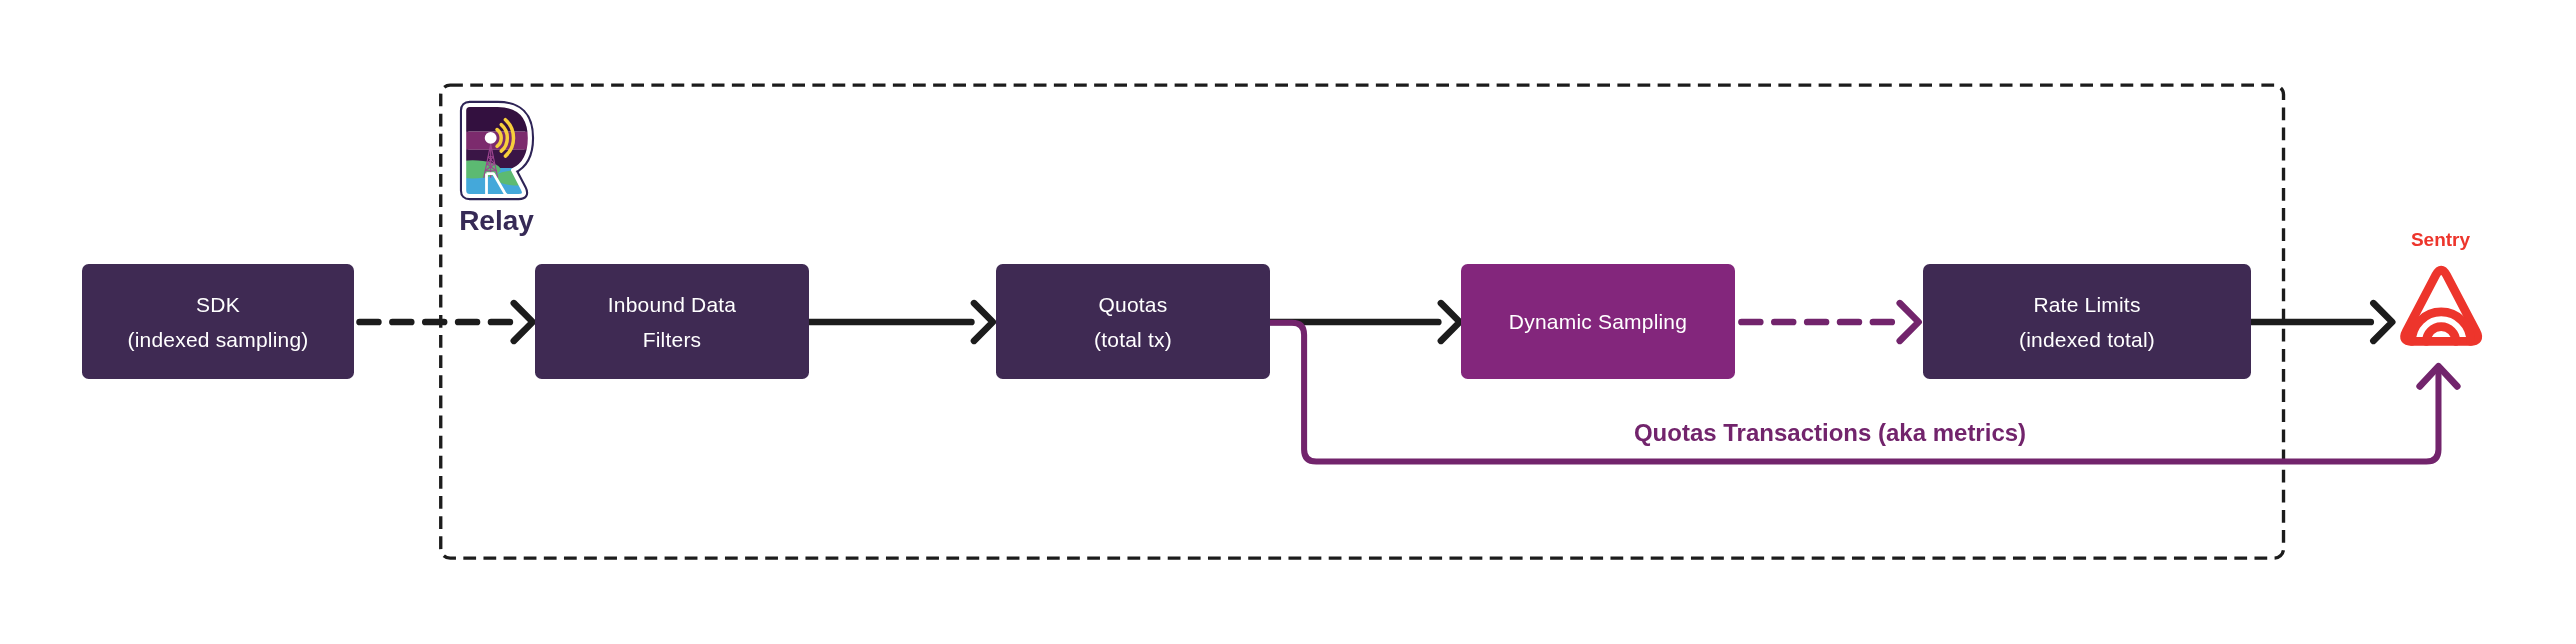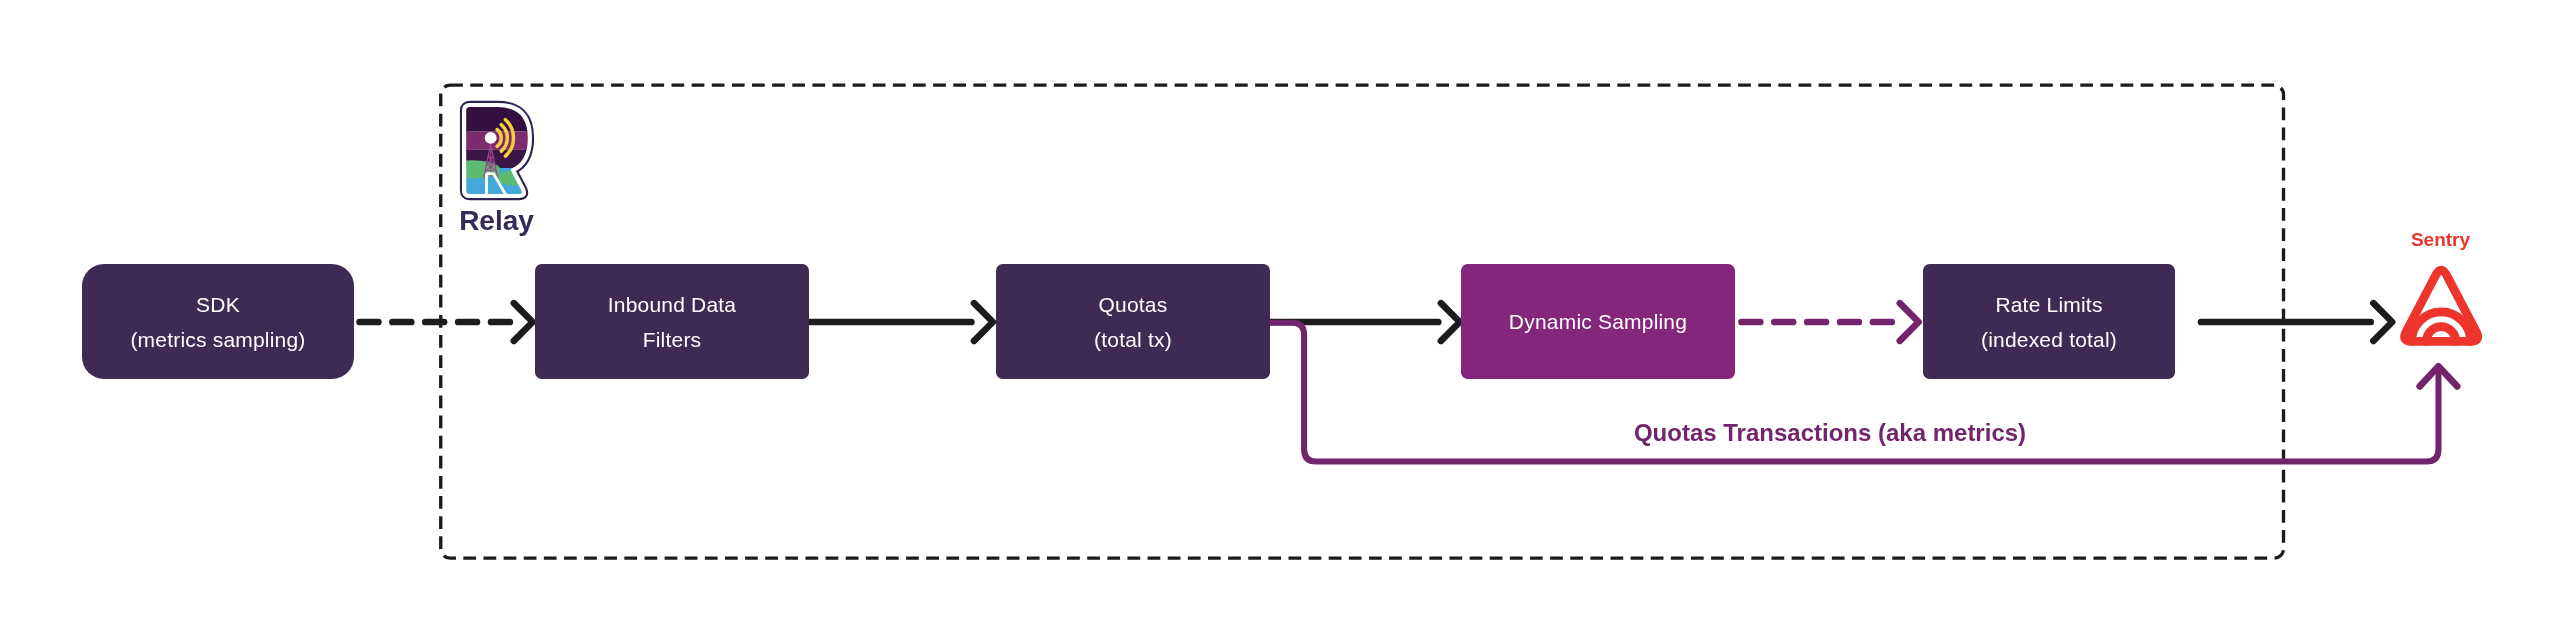--- a/index.html
+++ b/index.html
@@ -131,40 +131,40 @@
       <path d="M 63 38 A 25 25 0 0 1 63 76"></path>
       <path d="M 69 31 A 35 35 0 0 1 69 83"></path>
     </g>
 
     <g fill="none" stroke="#ffffff" stroke-width="4" stroke-linejoin="round">
       <path d="M 42 108 L 42 140 M 42 108 H 52 L 67 134 Q 70 140 76 140"></path>
       <path d="M 42 16 V 96 Q 58 98 70 92 Q 92 82 90 56 Q 88 22 54 18 Z" opacity="0"></path>
     </g>
   </svg>
 
-  <div class="node" style="left:82px; width:272px;border-radius:22px;">
+  <div class="node" style="left:82px; width:272px;">
     <span>SDK</span>
-    <span>(metrics sampling)</span>
+    <span>(indexed sampling)</span>
   </div>
 
   <div class="node" style="left:996px; width:274px;">
     <span>Quotas</span>
     <span>(total tx)</span>
   </div>
 
   <div class="node" style="left:535px; width:274px;">
     <span>Inbound Data</span>
     <span>Filters</span>
   </div>
 
   <div class="node magenta" style="left:1461px; width:274px;">
     <span>Dynamic Sampling</span>
   </div>
 
-  <div class="node" style="left:1923px; width:252px;">
+  <div class="node" style="left:1923px; width:328px;">
     <span>Rate Limits</span>
     <span>(indexed total)</span>
   </div>
 
   <div id="relay-label" class="floating-label">Relay</div>
 
   <div id="sentry-label" class="floating-label">Sentry</div>
 
   <div id="metrics-label" class="floating-label">Quotas Transactions (aka metrics)</div>
 

